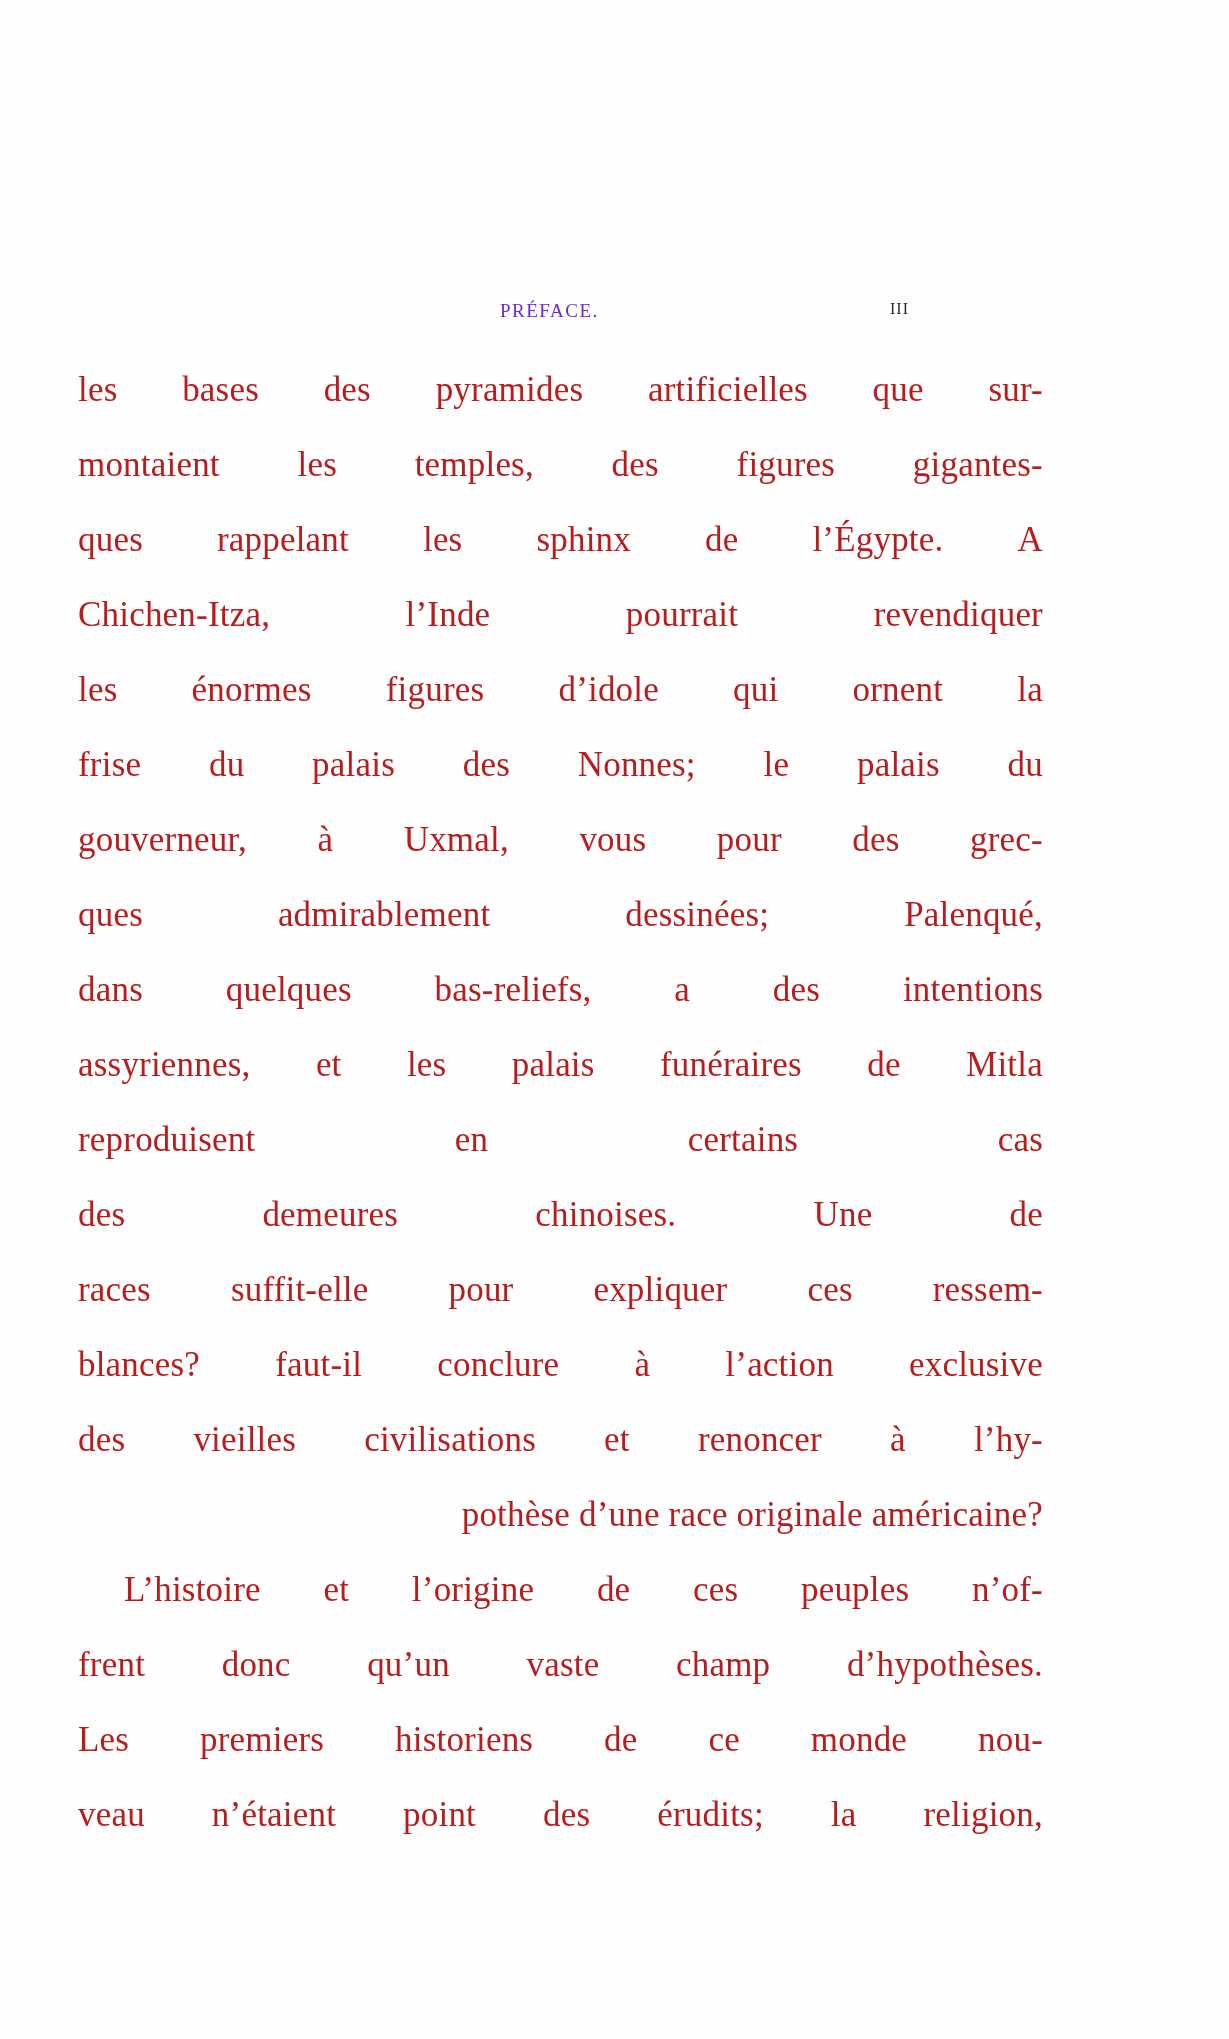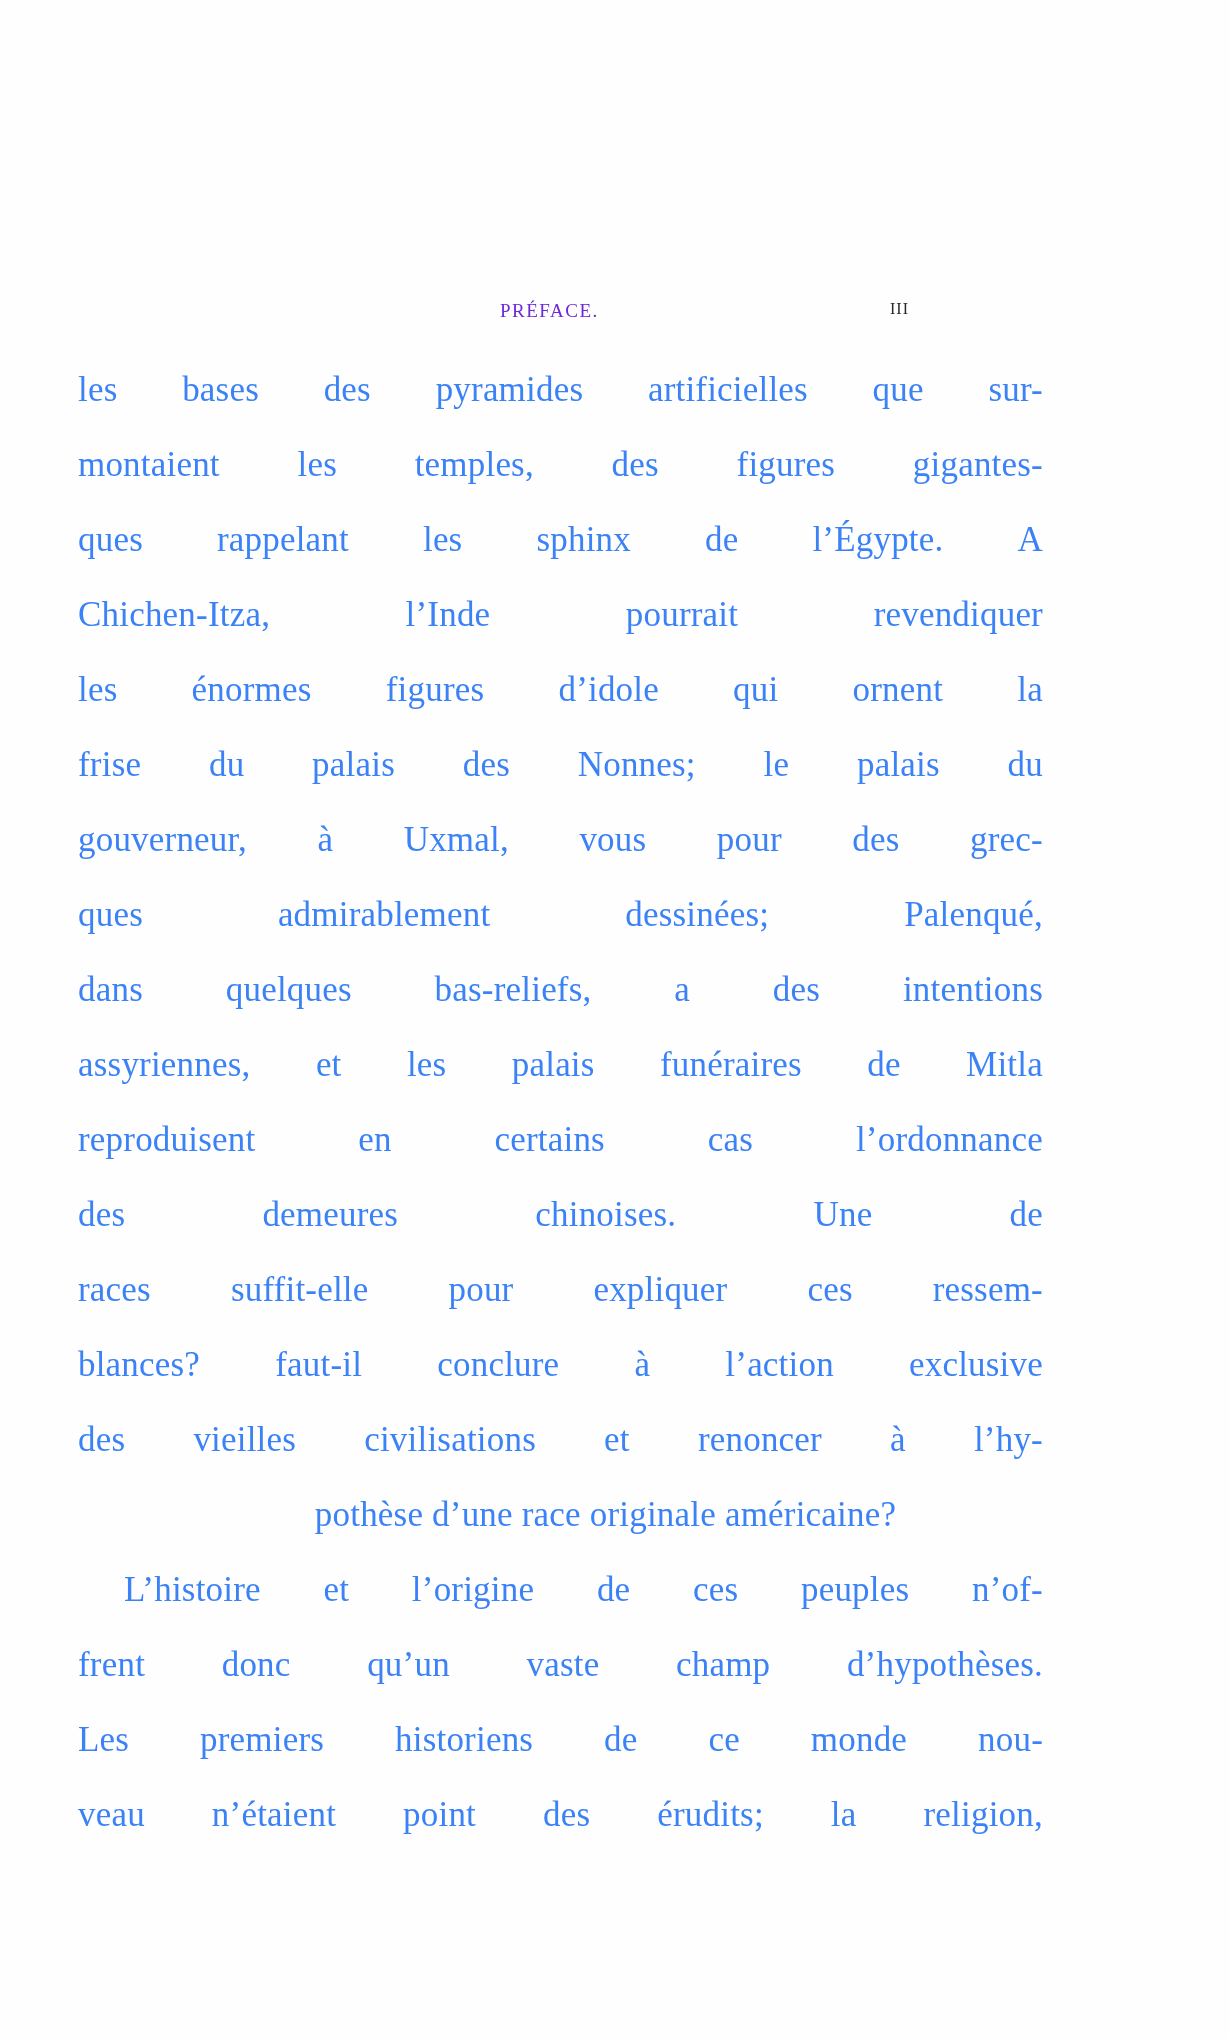--- a/index.html
+++ b/index.html
@@ -57,26 +57,25 @@
     width: 1000px;
   }
   
   .jline {
     display: flex;
     justify-content: space-between;
     width: 965px;
     font-family: "Liberation Serif", serif;
     font-size: 35px;
     line-height: 75px;
-    color: #3b82f6;
+    color: #b91c1c;
     letter-spacing: 0.2px;
   }
   .jline.last {
-    justify-content: center;
-    margin-left: 45px;
+    justify-content: flex-end;
   }
   .jline .w {
     white-space: pre;
   }
   .jline.indent {
     padding-left: 46px;
     width: 919px;
   }
 </style>
 </head>
@@ -172,21 +171,20 @@
           <span class="w">palais</span>
           <span class="w">funéraires</span>
           <span class="w">de</span>
           <span class="w">Mitla</span>
         </div>
         <div class="jline">
           <span class="w">reproduisent</span>
           <span class="w">en</span>
           <span class="w">certains</span>
           <span class="w">cas</span>
-          <span class="w">l’ordonnance</span>
         </div>
         <div class="jline">
           <span class="w">des</span>
           <span class="w">demeures</span>
           <span class="w">chinoises.</span>
           <span class="w">Une</span>
           <span class="w">de</span>
         </div>
         <div class="jline">
           <span class="w">races</span>

